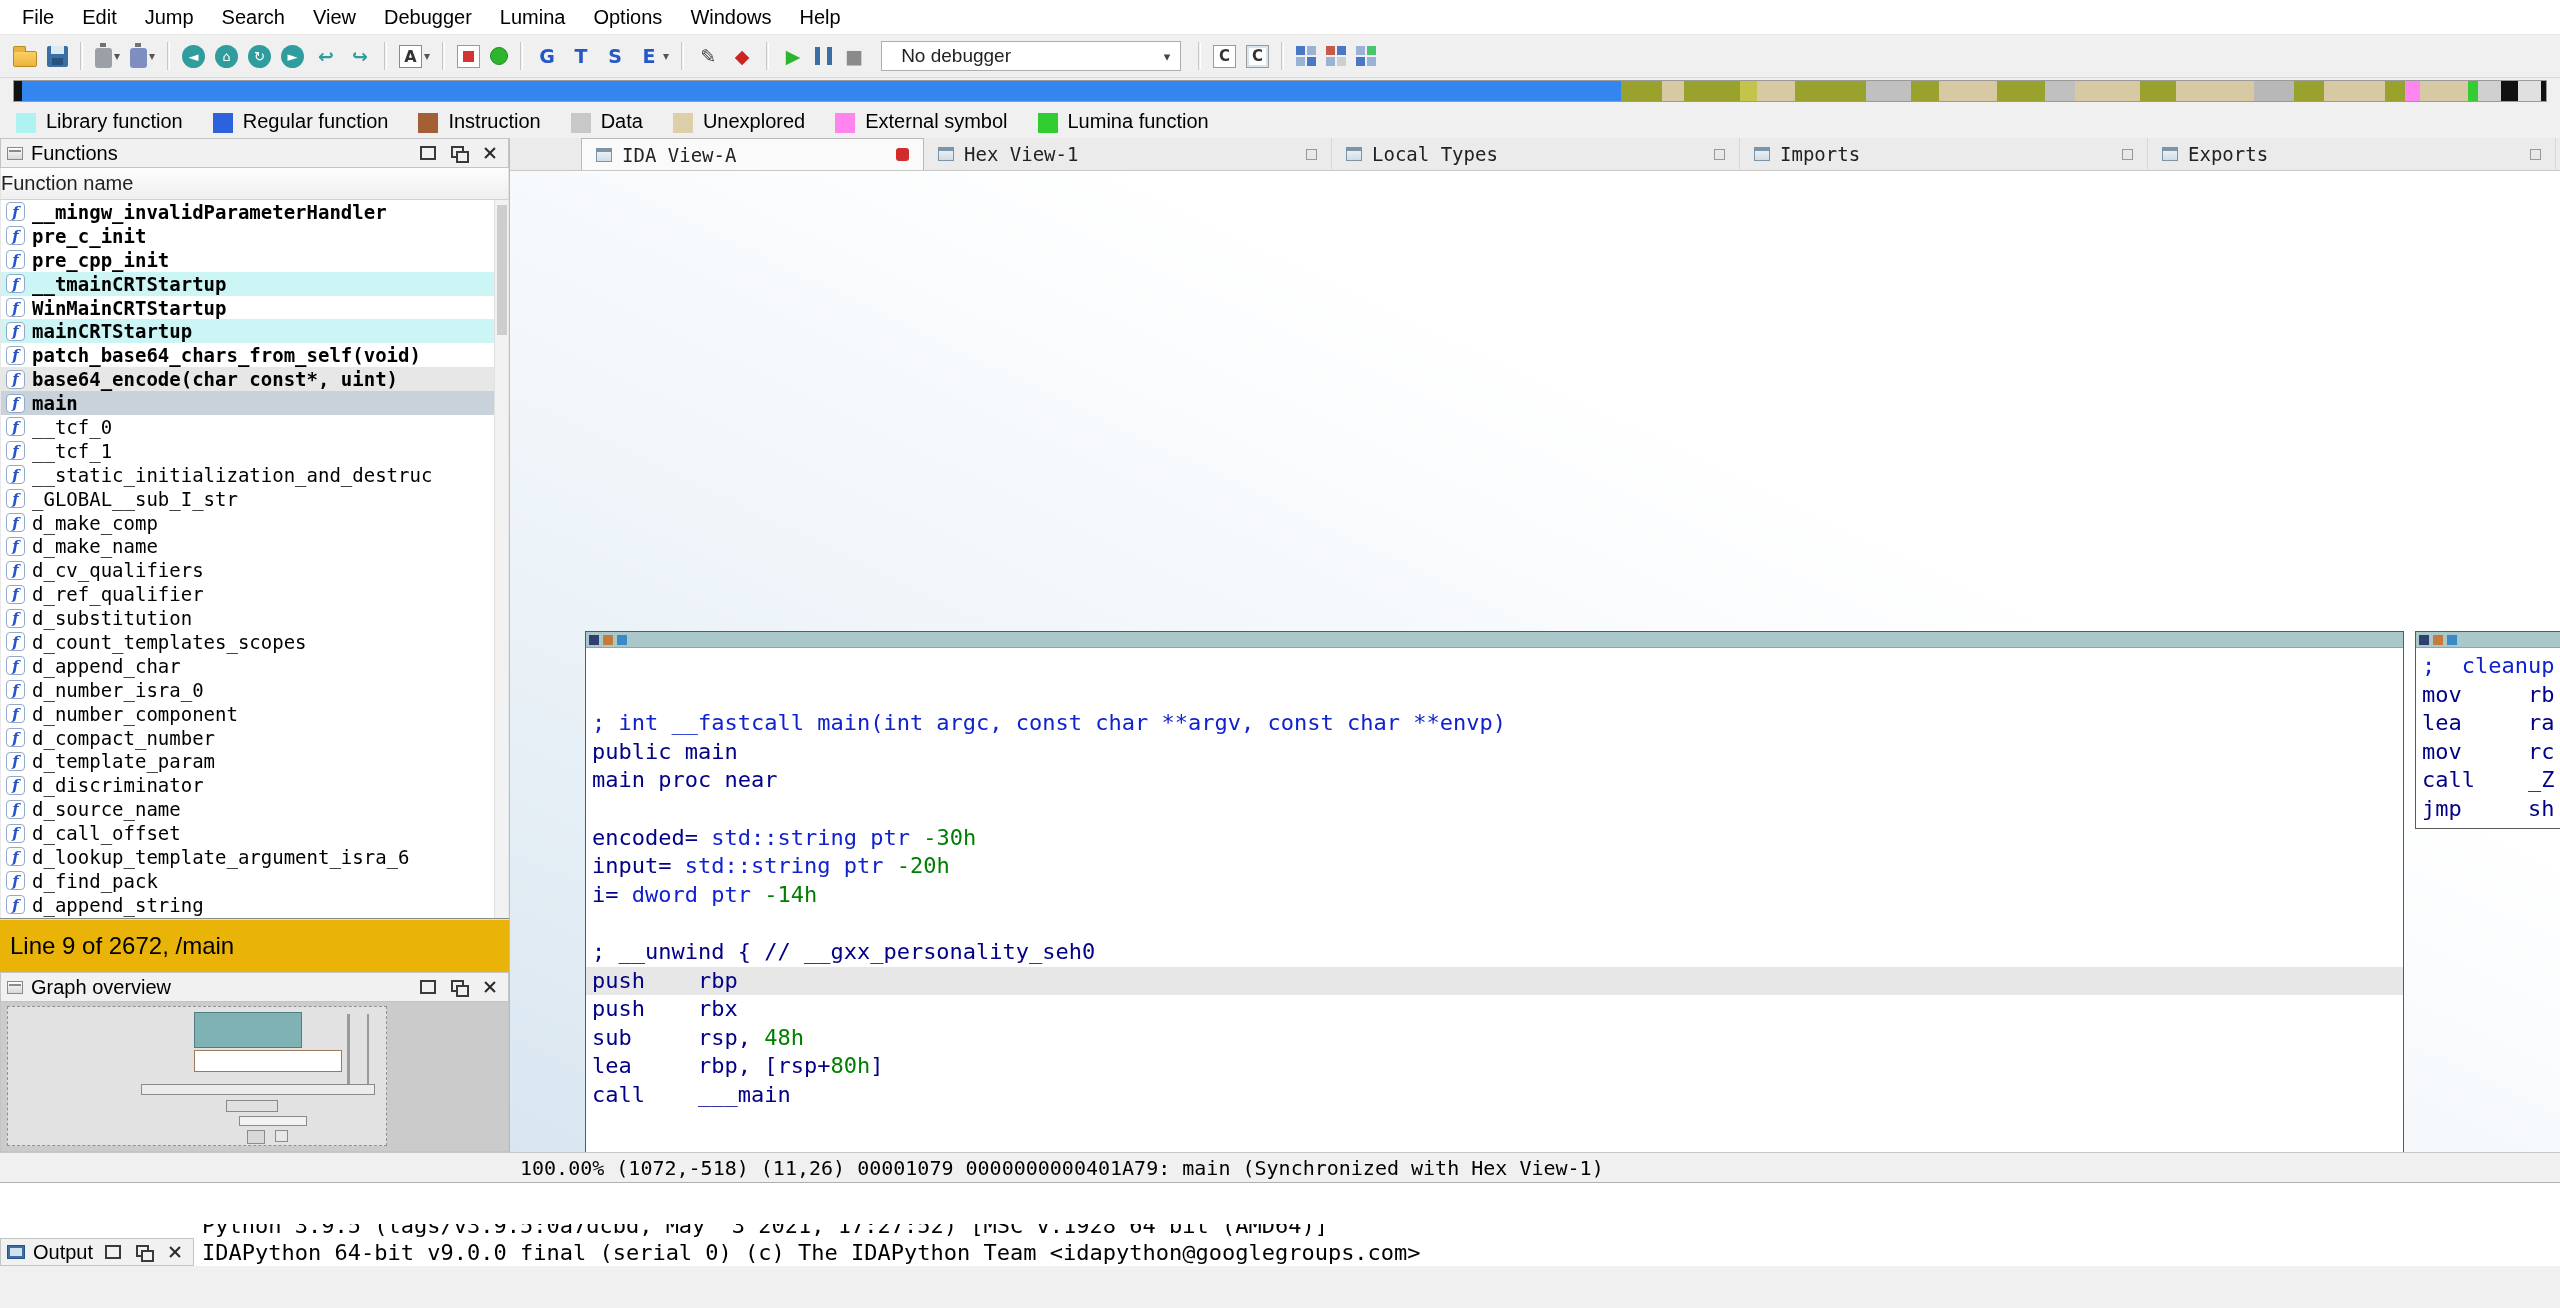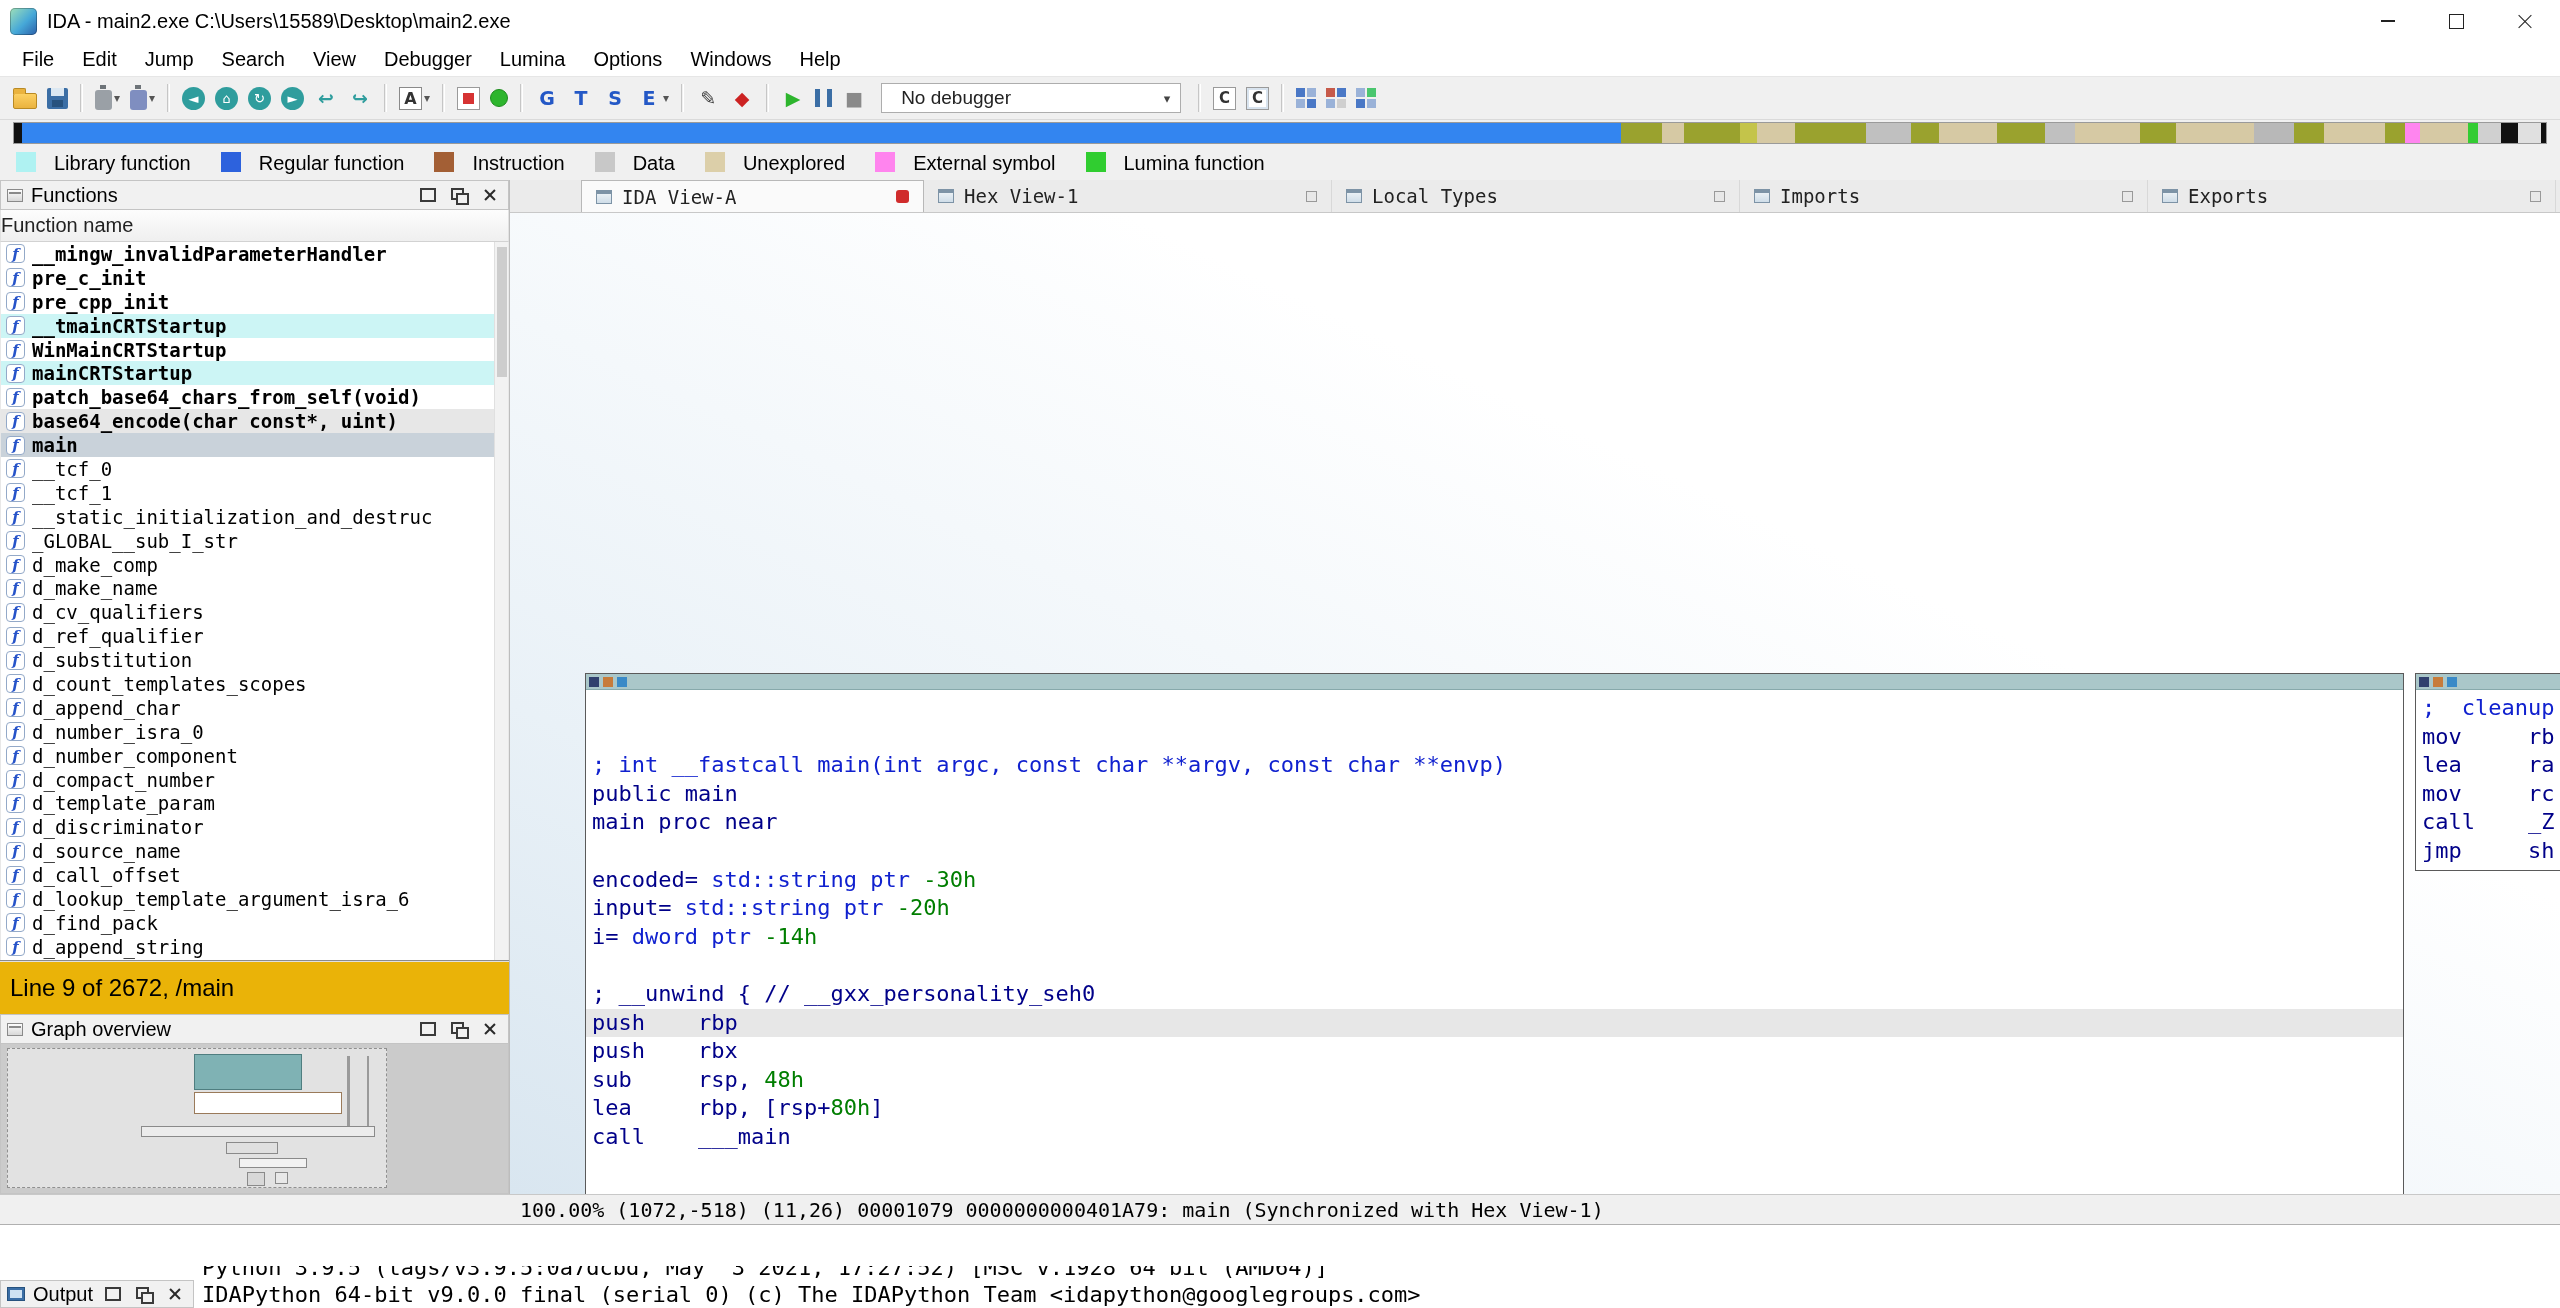--- a/index.html
+++ b/index.html
@@ -66,21 +66,21 @@
     linear-gradient(#9ab2d8,#9ab2d8) 11px 11px/9px 9px no-repeat;}
   .combo{width:300px;height:30px;border:1px solid #adadad;background:#fff;display:flex;align-items:center;margin:0 10px;font-size:19px;}
   .combo-text{flex:1;padding-left:19px;color:#222;white-space:nowrap;}
   .combo-arrow{width:26px;text-align:center;color:#444;font-size:13px;}
   
   .navwrap{height:26px;padding:2px 13px;}
   .navband{height:22px;border:1px solid #9a9a9a;background:#fff;display:flex;overflow:hidden;}
   .navseg{height:100%;}
   
   .legend{height:34px;display:flex;align-items:center;gap:30px;padding-left:16px;background:#f0f0f0;}
-  .legend-item{display:flex;align-items:flex-start;gap:18px;font-size:20px;}
+  .legend-item{display:flex;align-items:flex-end;gap:10px;font-size:20px;}
   .legend-swatch{width:20px;height:20px;display:inline-block;}
   
   .mainrow{height:1014px;display:flex;}
   .leftcol{width:510px;flex:none;display:flex;flex-direction:column;border-right:1px solid #bdbdbd;background:#fff;}
   .panel-title{height:30px;background:#f1f1f1;border:1px solid #c4c4c4;display:flex;align-items:center;gap:8px;padding:0 6px;flex:none;}
   .panel-title .ptext{font-size:20px;flex:1;white-space:nowrap;overflow:hidden;}
   .picon{width:16px;height:13px;border:1px solid #8a8a8a;background:linear-gradient(#fdfdfd,#d8d8d8);flex:none;position:relative;}
   .picon::before{content:"";position:absolute;left:1px;right:1px;top:2px;border-top:2px solid #8a8a8a;}
   .pbtns{display:flex;gap:7px;margin-left:auto;}
   .pbtn{width:24px;height:20px;display:flex;align-items:center;justify-content:center;position:relative;}
@@ -138,29 +138,20 @@
   .obody{flex:1;overflow:hidden;background:#fff;padding-left:8px;
     font-family:"DejaVu Sans Mono","Liberation Mono",monospace;font-size:22px;line-height:27px;}
   .oline{white-space:pre;}
   .oline:first-child{margin-top:-12px;}
 </style>
 </head>
 <body>
 
 <div class="app">
 
-  <div class="titlebar">
-    <div class="app-icon"></div>
-    <div class="title-text">IDA - main2.exe C:\Users\15589\Desktop\main2.exe</div>
-    <div class="wbtns">
-      <div class="wbtn wmin"></div>
-      <div class="wbtn wmax"></div>
-      <div class="wbtn wclose"></div>
-    </div>
-  </div>
 
   <div class="menubar">
       <div class="menu-item">File</div>
       <div class="menu-item">Edit</div>
       <div class="menu-item">Jump</div>
       <div class="menu-item">Search</div>
       <div class="menu-item">View</div>
       <div class="menu-item">Debugger</div>
       <div class="menu-item">Lumina</div>
       <div class="menu-item">Options</div>

